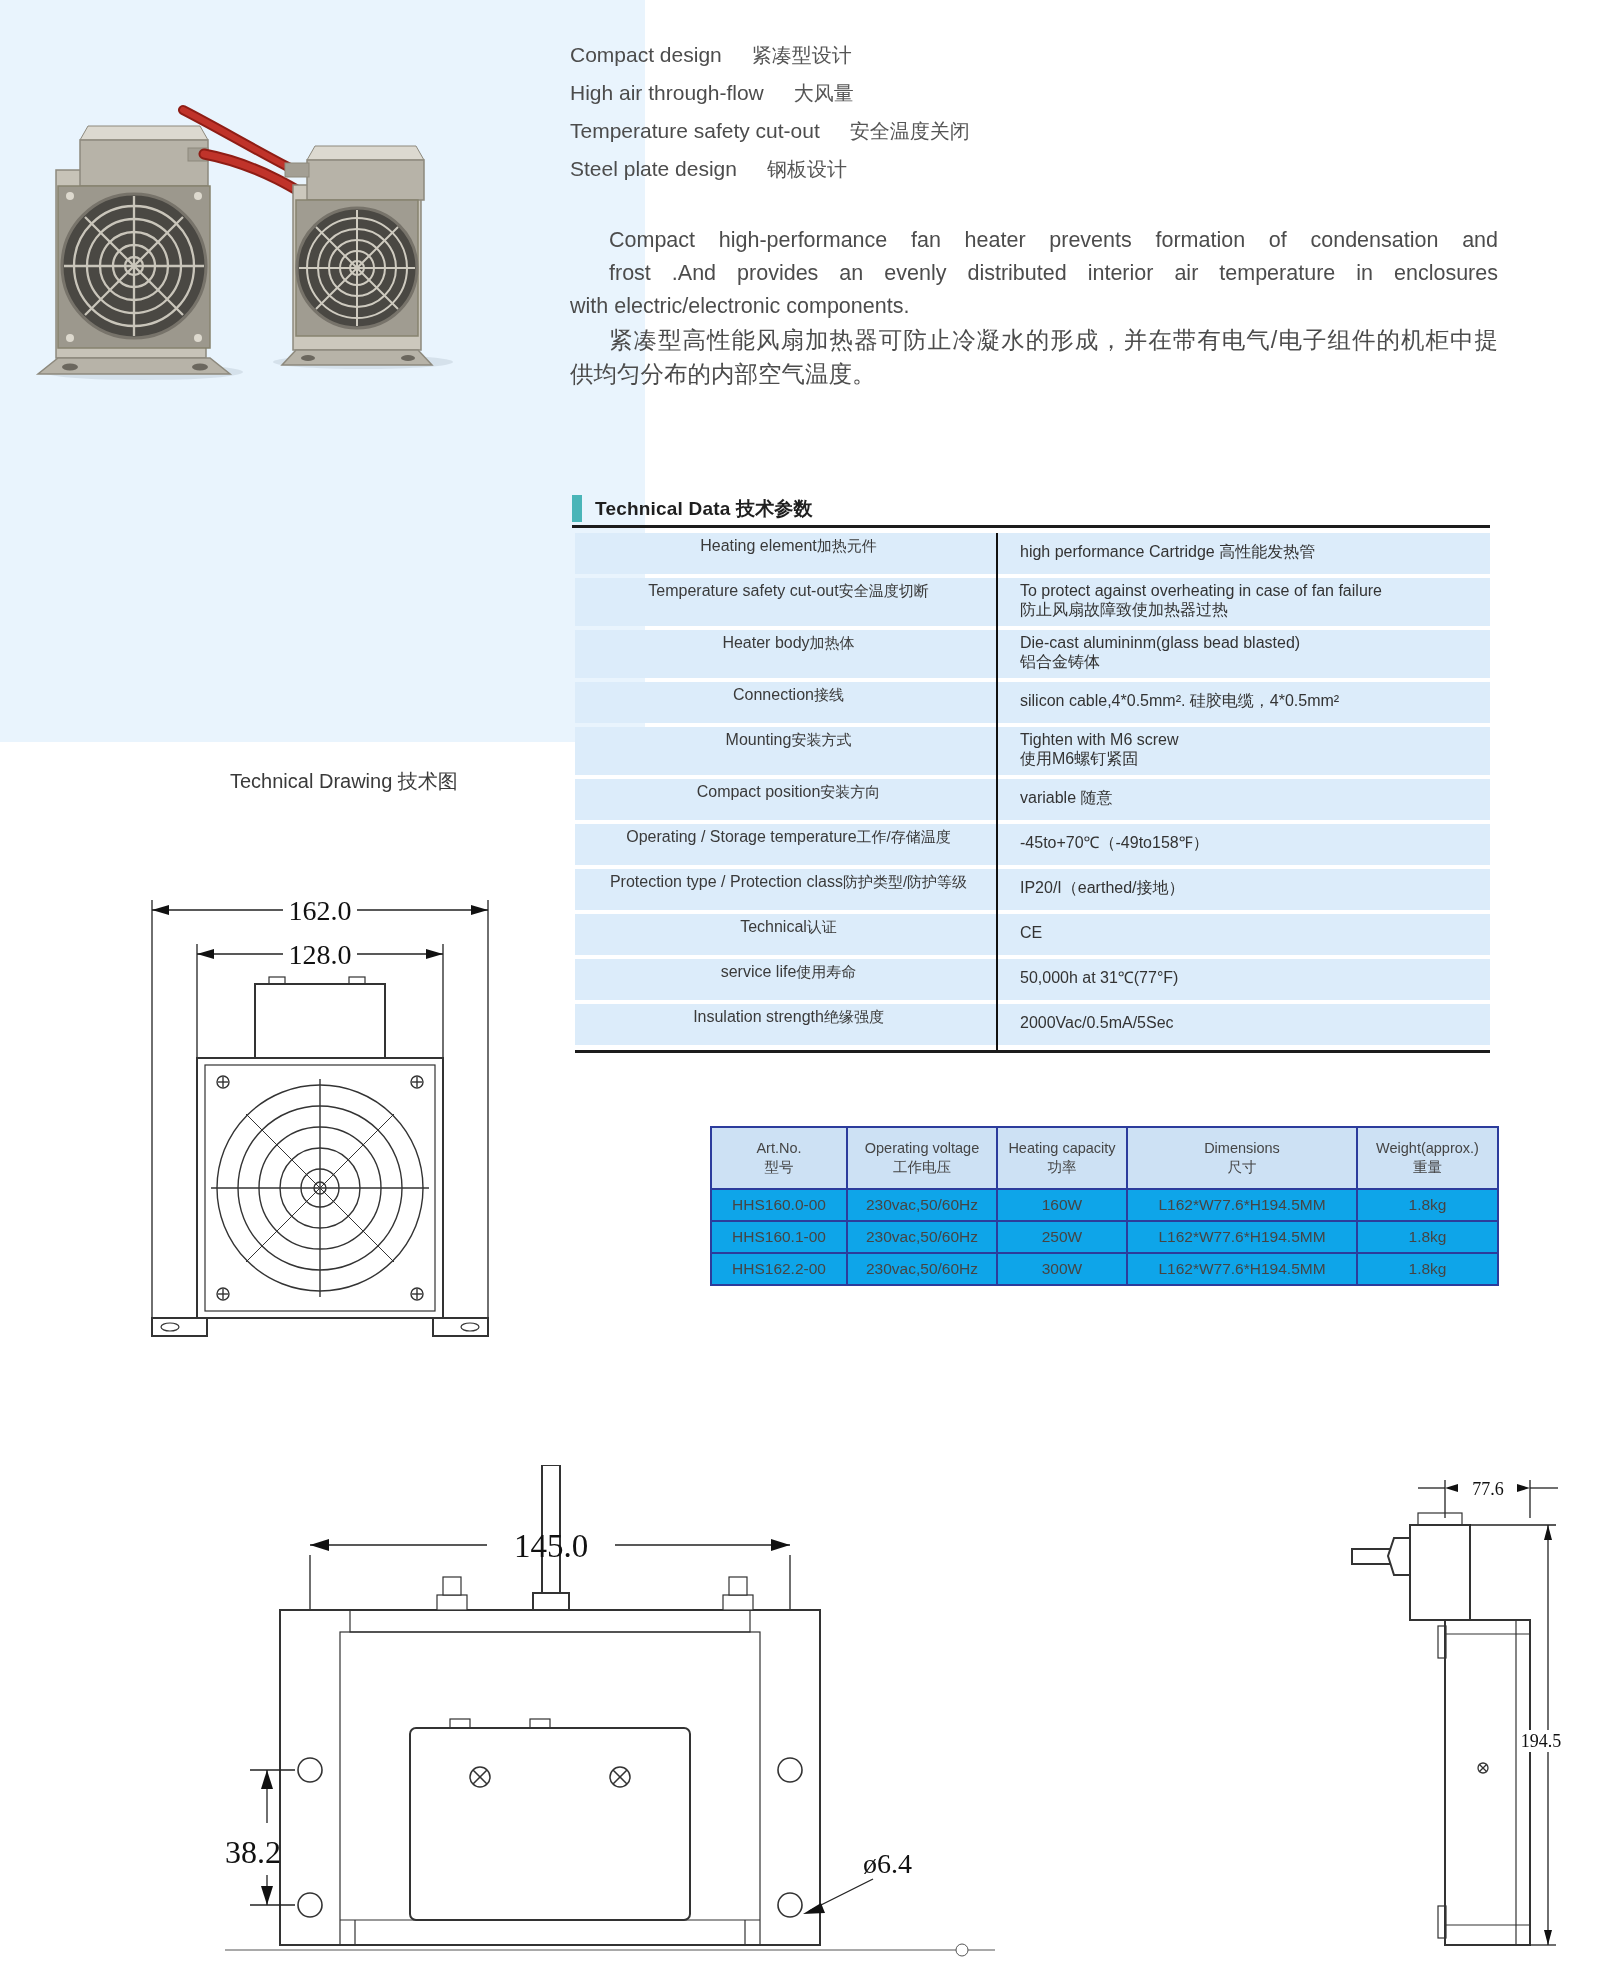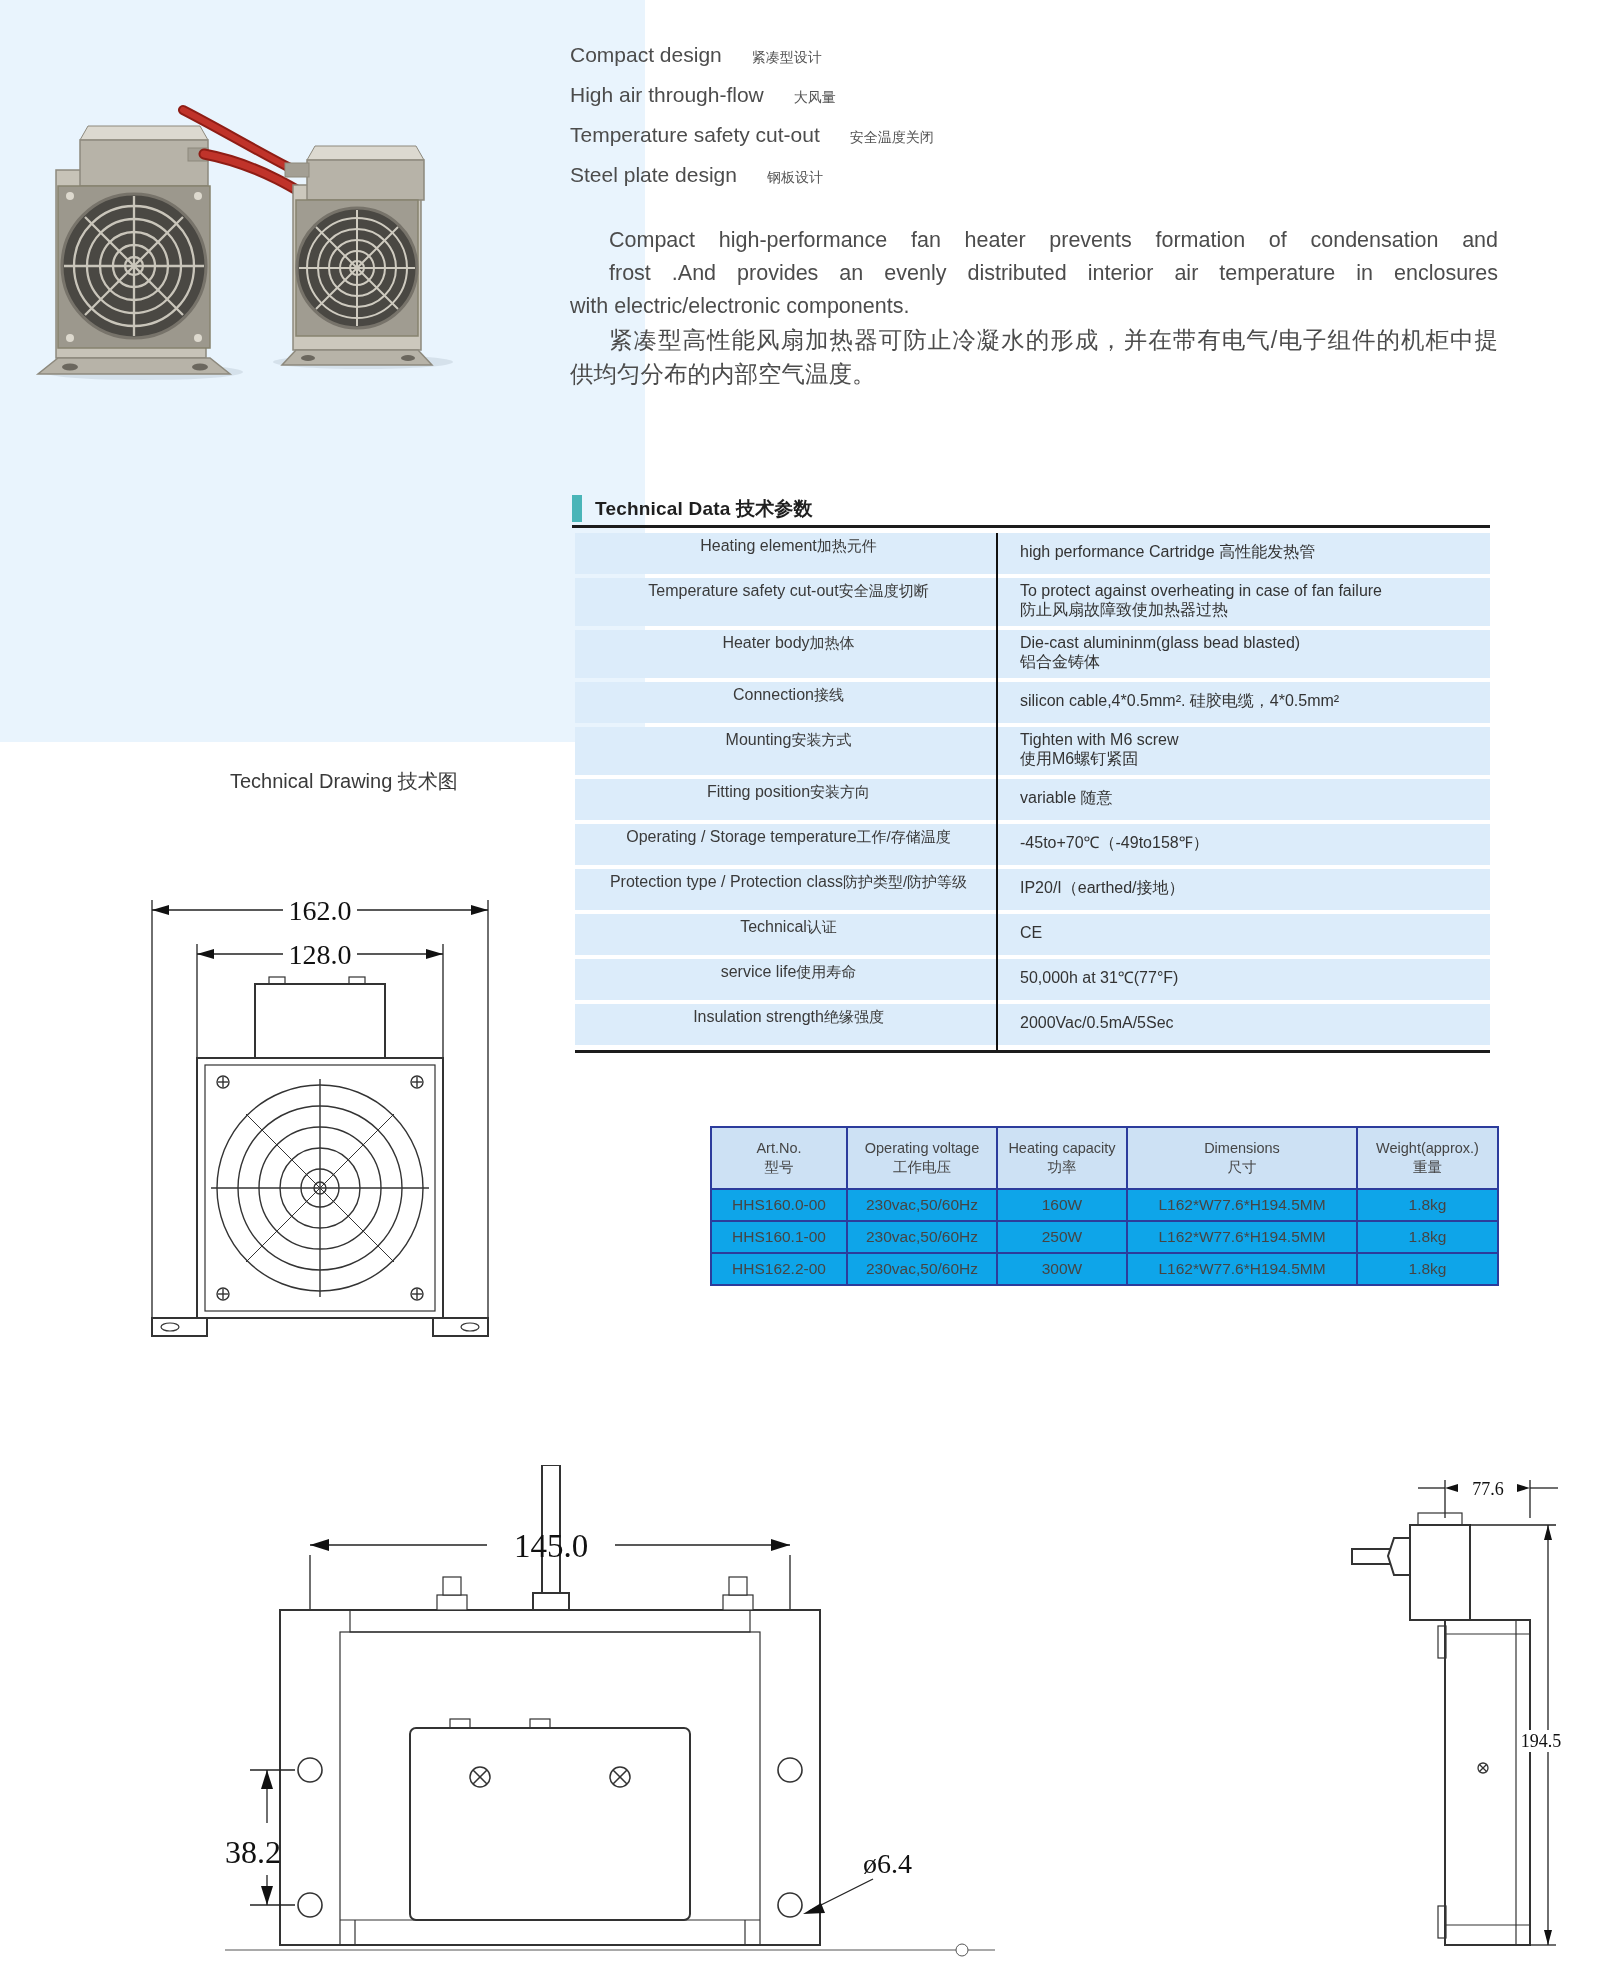--- a/index.html
+++ b/index.html
@@ -7,21 +7,21 @@
   .page {
     position:relative; width:1600px; height:1965px; background:#fff;
     font-family:"Liberation Sans", sans-serif; overflow:hidden;
   }
   .blue-panel { position:absolute; left:0; top:0; width:645px; height:742px; background:#e9f4fd; }
   .photo-wrap { position:absolute; left:28px; top:100px; width:460px; height:290px; }
 
   
   .features { position:absolute; left:570px; top:36px; }
   .feature-line { font-size:21px; color:#4c4c4c; line-height:37px; white-space:nowrap; }
-  .feature-line .zh { margin-left:30px; font-size:14px; color:#555; }
+  .feature-line .zh { margin-left:30px; font-size:20px; color:#555; }
 
   
   .desc { position:absolute; left:570px; top:224px; width:928px; color:#4c4c4c; }
   .desc .en-line { font-size:21.5px; line-height:33px; }
   .desc .jl { text-align:justify; text-align-last:justify;margin-left:39px; }
   .desc .zh-line { font-size:23.5px; line-height:34px; }
 
   
   .td-header {
     position:absolute; left:572px; top:492px; width:918px; height:36px;
@@ -202,21 +202,21 @@
           <div class="l-en">Mounting</div>
           <div class="l-zh">安装方式</div>
         </div>
       <div class="tech-value">
           <div>Tighten with M6 screw</div>
           <div>使用M6螺钉紧固</div>
         </div>
     </div>
     <div class="tech-row">
       <div class="tech-label">
-          <div class="l-en">Fitting position</div>
+          <div class="l-en">Compact position</div>
           <div class="l-zh">安装方向</div>
         </div>
       <div class="tech-value">
           <div>variable  随意</div>
           <div></div>
         </div>
     </div>
     <div class="tech-row">
       <div class="tech-label">
           <div class="l-en">Operating / Storage temperature</div>

